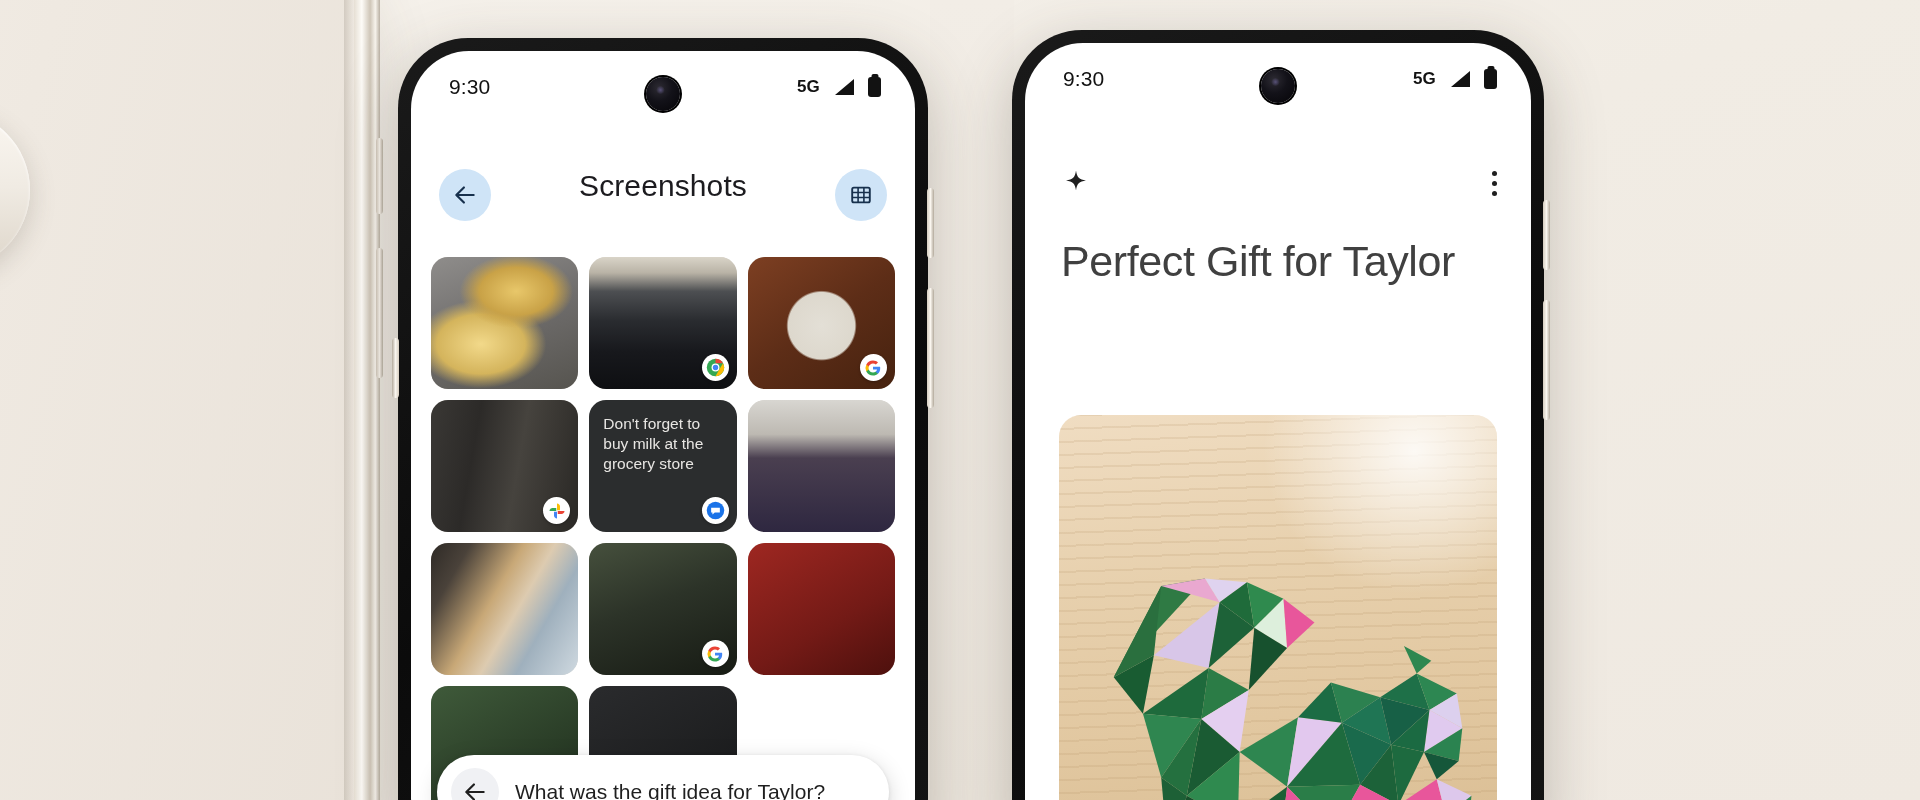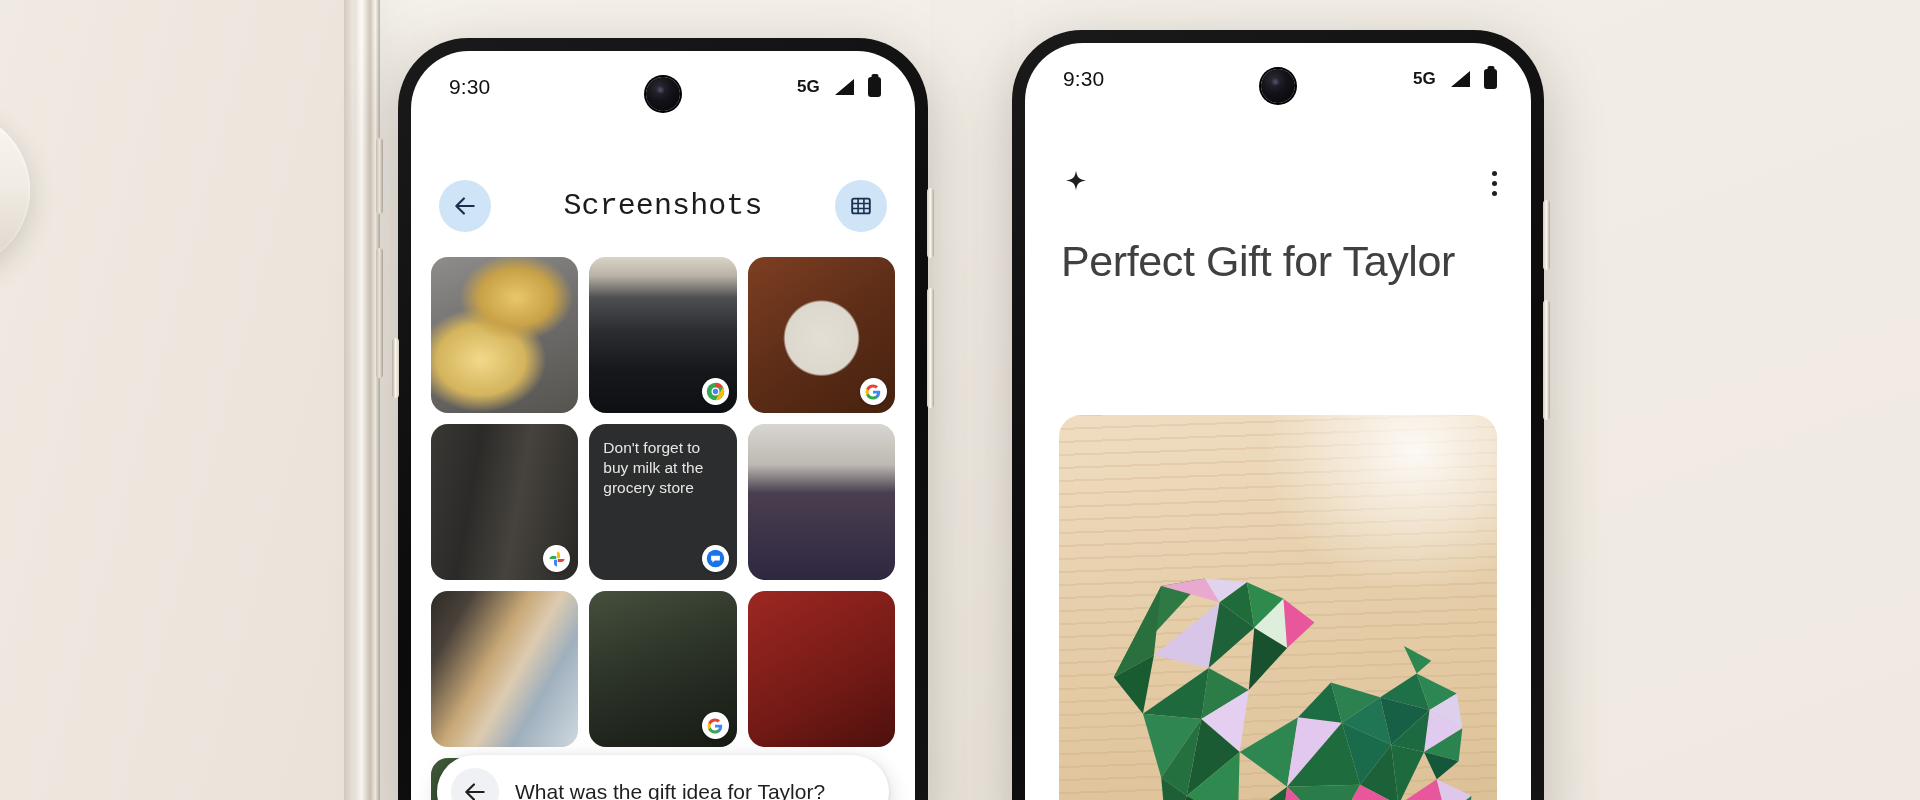--- a/index.html
+++ b/index.html
@@ -100,23 +100,22 @@
     background: linear-gradient(90deg,#d6cdbf,#faf6ef,#b2a99b); }
   .lbtn { position:absolute; left:-6px; width:7px; border-radius:5px;
     background: linear-gradient(90deg,#b2a99b,#faf6ef,#d6cdbf); }
 
   
   #phone-mid { left: 398px; top: 38px; width: 530px; height: 830px; }
   #phone-mid .screen { background:#fff; }
 
   .app-header {
     position: absolute; top: 118px; left: 0; right: 0; height: 74px;
-    display: flex; align-items: center; padding: 0 28px;
+    display: flex; padding: 0 28px;
     z-index: 15;
-    font-family: Liberation Mono, monospace;
   }
   .circle-btn {
     width: 52px; height: 52px; border-radius: 50%;
     background: #cfe4f7;
     display: flex; align-items: center; justify-content: center;
     flex: 0 0 auto; cursor: pointer;
   }
   .app-title {
     flex: 1 1 auto; text-align: center;
     font-size: 30px; font-weight: 400; color: #1c1b1f;
@@ -130,21 +129,21 @@
   }
   .grid {
     display: grid;
     grid-template-columns: repeat(3, 1fr);
     gap: 11px;
   }
   .thumb {
     position: relative;
     border-radius: 17px;
     overflow: hidden;
-    height: 156px;
+    height: 132px;
     background: #d9d5cf;
   }
   .thumb .badge {
     position: absolute; right: 8px; bottom: 8px;
     width: 27px; height: 27px; border-radius: 50%;
     background: #fff; display:flex; align-items:center; justify-content:center;
     box-shadow: 0 1px 3px rgba(0,0,0,.28);
   }
   .note-card {
     background: #2b2d2e;

